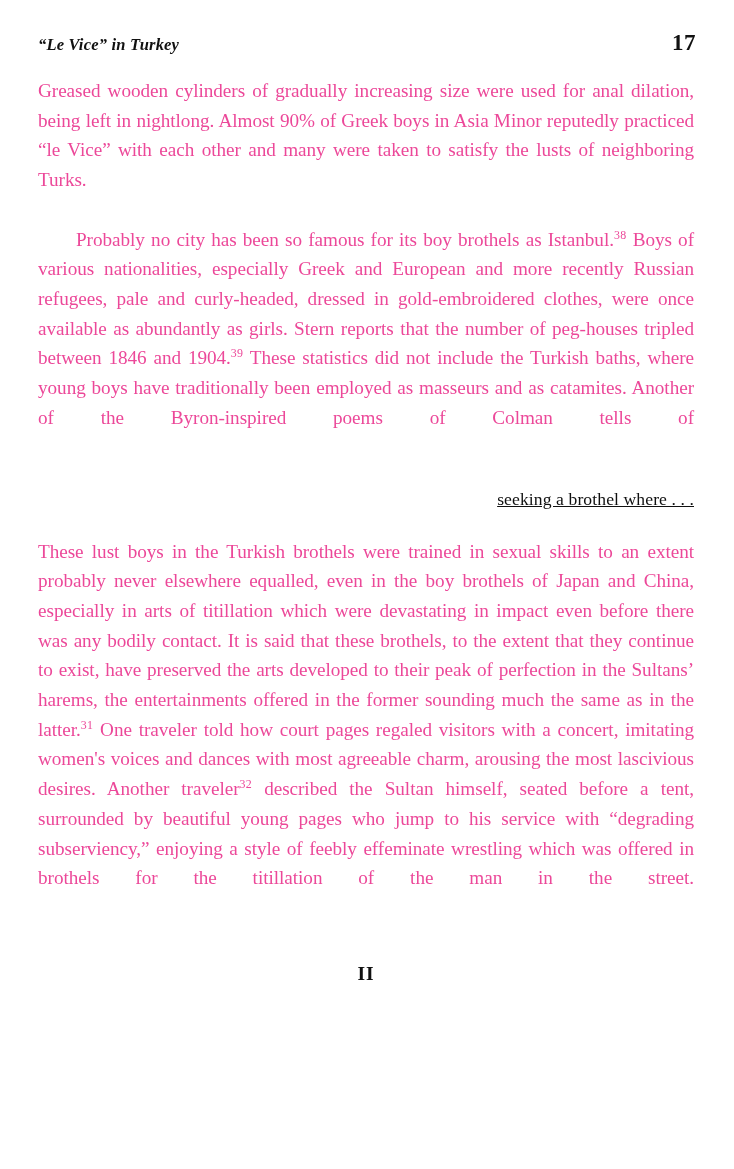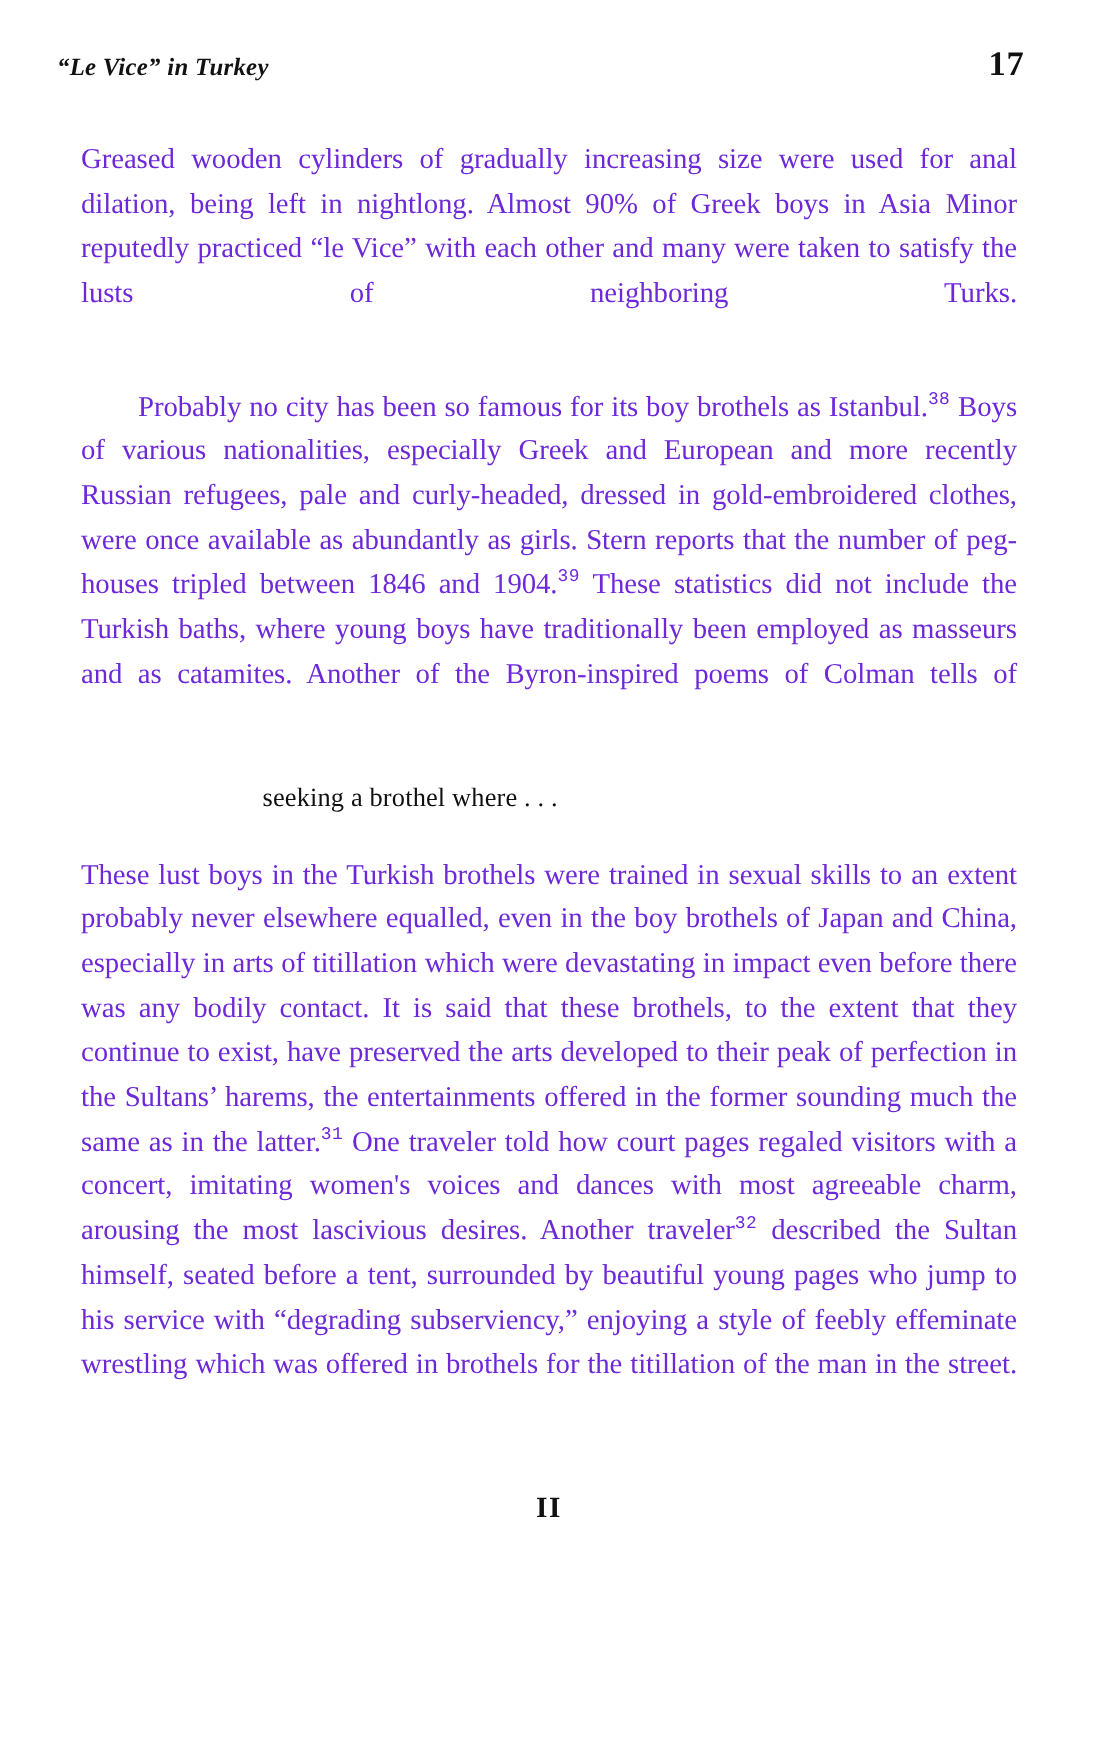--- a/index.html
+++ b/index.html
@@ -15,21 +15,21 @@
     overflow: hidden;
     font-family: "Liberation Serif", "DejaVu Serif", serif;
     color: #0d0d0d;
     box-sizing: border-box;
   }
 
   
   .running-head {
     position: absolute;
     left: 38px;
-    right: 51px;
+    right: 38px;
     top: 30px;
     height: 26px;
     display: flex;
     align-items: baseline;
     justify-content: space-between;
   }
   .head-title {
     font-style: italic;
     font-weight: bold;
     font-size: 16.5px;
@@ -46,63 +46,63 @@
 
   
   .textblock {
     position: absolute;
     left: 38px;
     top: 76px;
     width: 656px;
   }
 
   p.body {
-    margin: 16px;
+    margin: 0;
     text-align: justify;
     text-justify: inter-word;
     font-size: 19.2px;
     line-height: 29.7px;
     letter-spacing: -0.05px;
     word-spacing: 0.2px;
-    color: #6d28d9;
+    color: #ec4899;
   }
   p.body.indent {
     text-indent: 38px;
   }
   
   p.body::after {
     content: "";
     display: inline-block;
     width: 100%;
   }
 
   sup.fn {
     font-size: 0.62em;
     vertical-align: super;
     line-height: 0;
     letter-spacing: 0.3px;
-    font-family: Liberation Mono, monospace;
   }
 
   
   .verse {
     margin: 0;
     padding: 0;
     list-style: none;
     margin-left: 137px;
     margin-top: 26px;
     margin-bottom: 26px;
   }
   .verse li {
     font-size: 17.6px;
     line-height: 22.4px;
-    text-align: left;
+    text-align: right;
     white-space: nowrap;
     color: #101010;
     letter-spacing: 0.1px;
+    text-decoration: underline;
   }
 
   
   .section-mark {
     text-align: center;
     font-size: 19.5px;
     font-weight: bold;
     letter-spacing: 1px;
     margin-top: 40px;
     margin-bottom: 8px;

